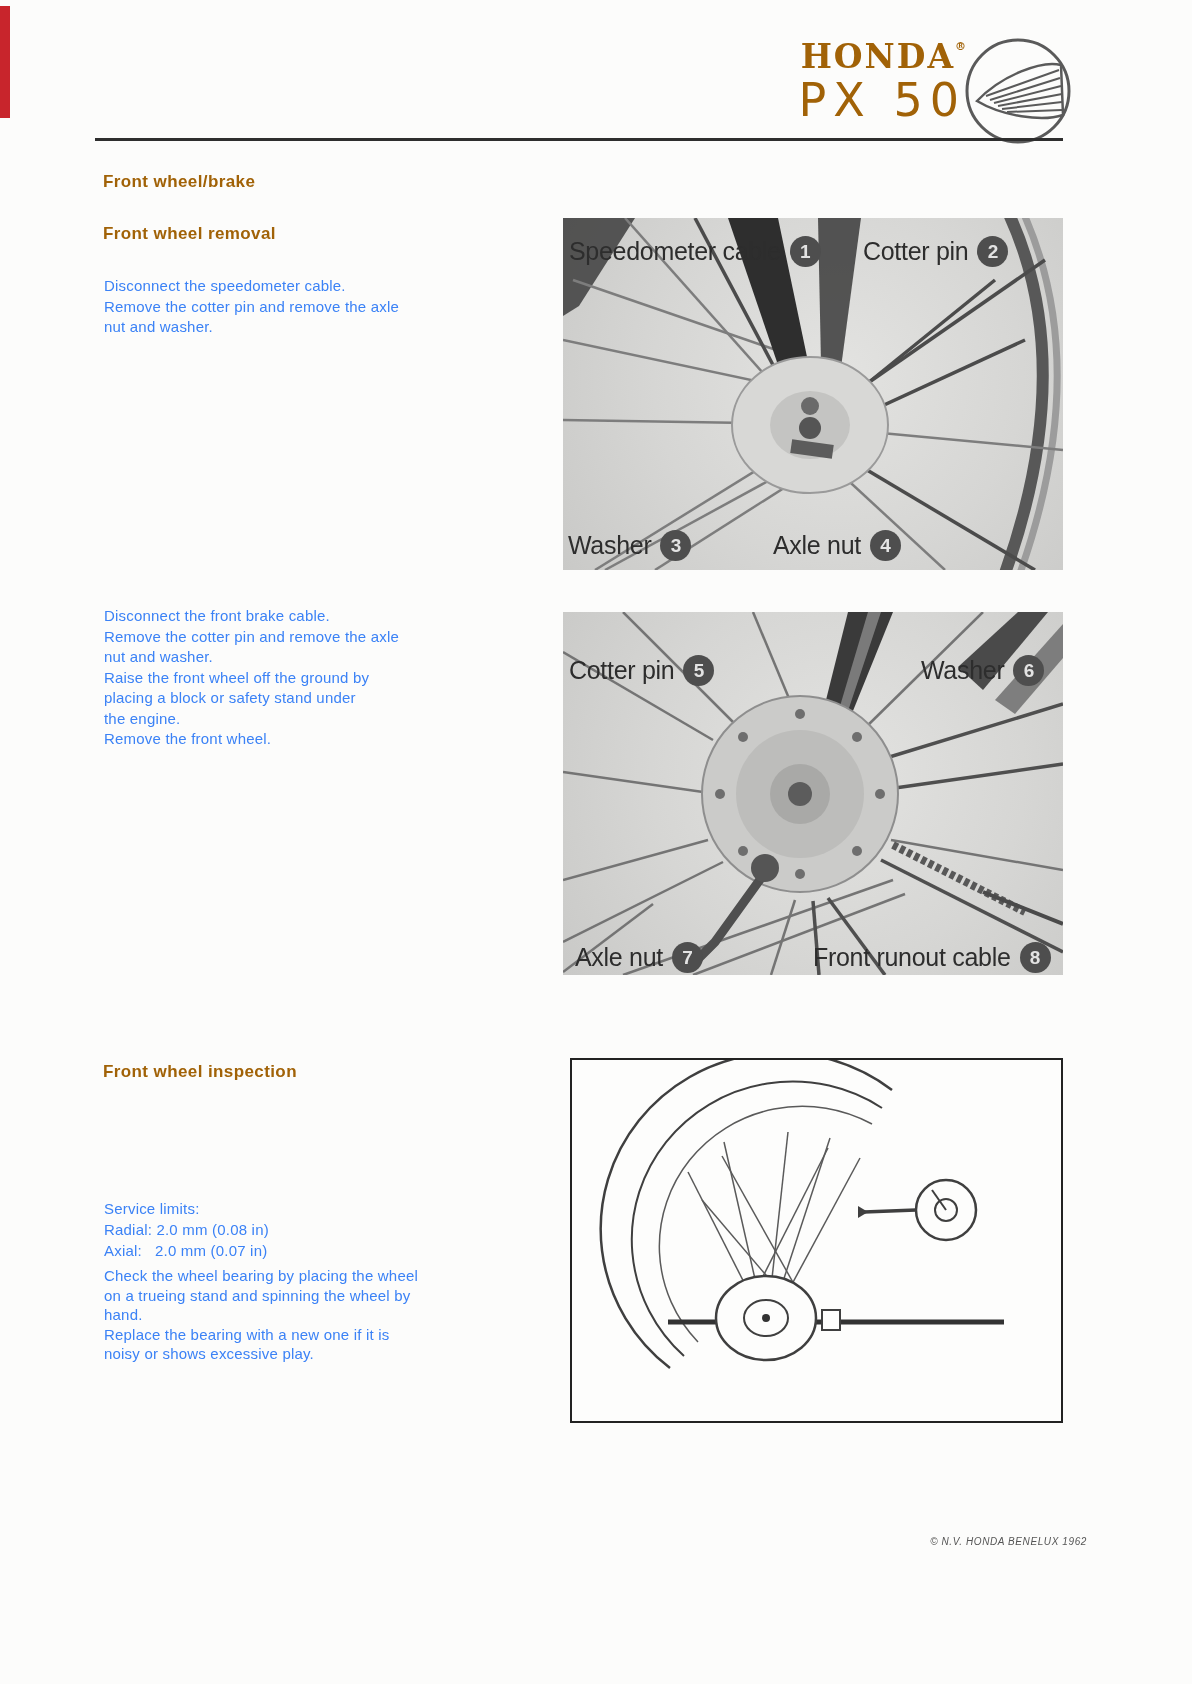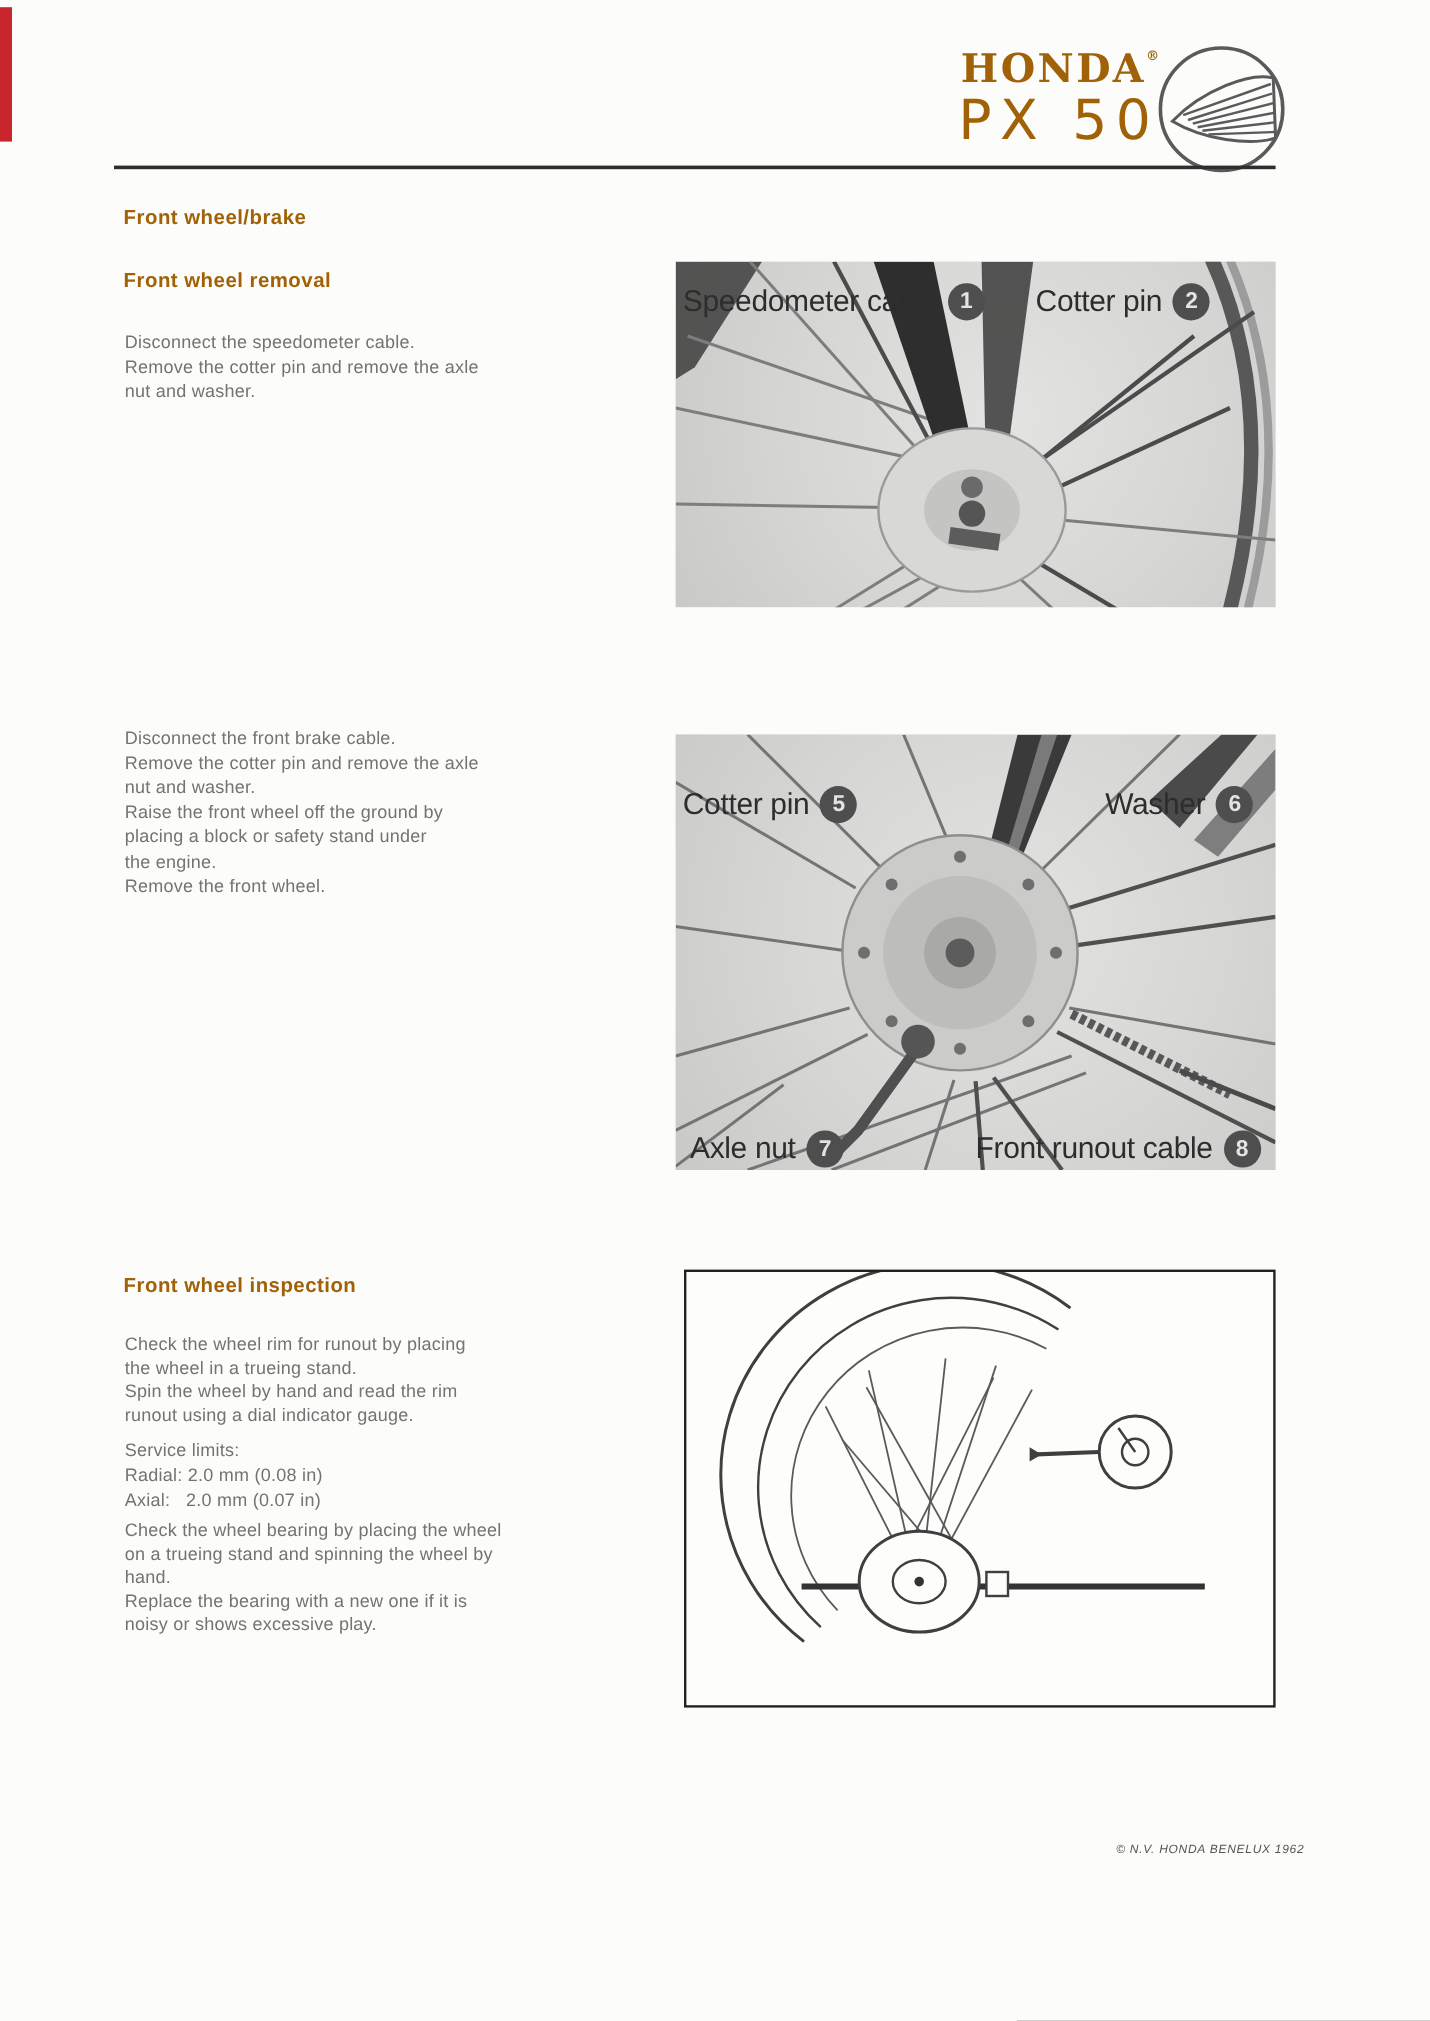--- a/index.html
+++ b/index.html
@@ -31,21 +31,21 @@
     white-space:nowrap;
   }
   .wing{position:absolute;left:962px;top:34px;}
   .rule{position:absolute;left:95px;top:138px;width:968px;height:3px;background:#2e2e2e;}
 
   .h{
     position:absolute;font-weight:bold;font-size:17px;color:#a16207;
     letter-spacing:.4px;white-space:nowrap;
   }
   .p{
-    position:absolute;font-size:15px;line-height:20.5px;color:#737373;
+    position:absolute;font-size:15px;line-height:20.5px;color:#3b82f6;
     white-space:pre-wrap;letter-spacing:.2px;
   }
 
   
   .photo{
     position:absolute;left:563px;width:500px;overflow:hidden;
     background:radial-gradient(circle at 55% 45%, #e3e3e1 0%, #d6d6d4 55%, #c9c9c7 100%);
   }
   .photo svg{position:absolute;left:0;top:0;}
   .plabel{
@@ -94,21 +94,21 @@
     </g>
   </svg>
   <div class="rule"></div>
 
   <div class="h" style="left:103px;top:172px;">Front wheel/brake</div>
   <div class="h" style="left:103px;top:224px;">Front wheel removal</div>
   <div class="p" style="left:104px;top:276px;width:380px;">Disconnect the speedometer cable.
 Remove the cotter pin and remove the axle
 nut and washer.</div>
 
-  <div class="photo" style="top:218px;height:288px;">
+  <div class="photo" style="top:218px;height:352px;">
     <svg width="500" height="352" viewBox="0 0 500 352">
       <path d="M0,0 L72,0 L16,88 L0,98 Z" fill="#3d3d3d" opacity=".85"></path>
       <path d="M460,-6 C506,96 506,218 456,358" stroke="#9c9c9c" stroke-width="7" fill="none"></path>
       <path d="M445,-6 C491,92 493,214 441,358" stroke="#585858" stroke-width="12" fill="none"></path>
       <g stroke="#7d7d7d" stroke-width="2.5">
         <line x1="10" y1="62" x2="300" y2="162"></line>
         <line x1="0" y1="122" x2="282" y2="182"></line>
         <line x1="42" y1="352" x2="262" y2="232"></line>
         <line x1="92" y1="352" x2="257" y2="247"></line>
         <line x1="250" y1="230" x2="382" y2="352"></line>
@@ -216,24 +216,20 @@
       <span>Axle nut</span>
       <span class="badge">7</span>
     </div>
     <div class="plabel" style="left:250px;top:330px;">
       <span>Front runout cable</span>
       <span class="badge">8</span>
     </div>
   </div>
 
   <div class="h" style="left:103px;top:1062px;">Front wheel inspection</div>
-  <div class="p" style="left:104px;top:1111px;width:400px;line-height:19.5px;">Check the wheel rim for runout by placing
-the wheel in a trueing stand.
-Spin the wheel by hand and read the rim
-runout using a dial indicator gauge.</div>
   <div class="p" style="left:104px;top:1198px;width:400px;line-height:21px;">Service limits:
 Radial: 2.0 mm (0.08 in)
 Axial:   2.0 mm (0.07 in)</div>
   <div class="p" style="left:104px;top:1266px;width:420px;line-height:19.5px;">Check the wheel bearing by placing the wheel
 on a trueing stand and spinning the wheel by
 hand.
 Replace the bearing with a new one if it is
 noisy or shows excessive play.</div>
 
   <div class="figure">

